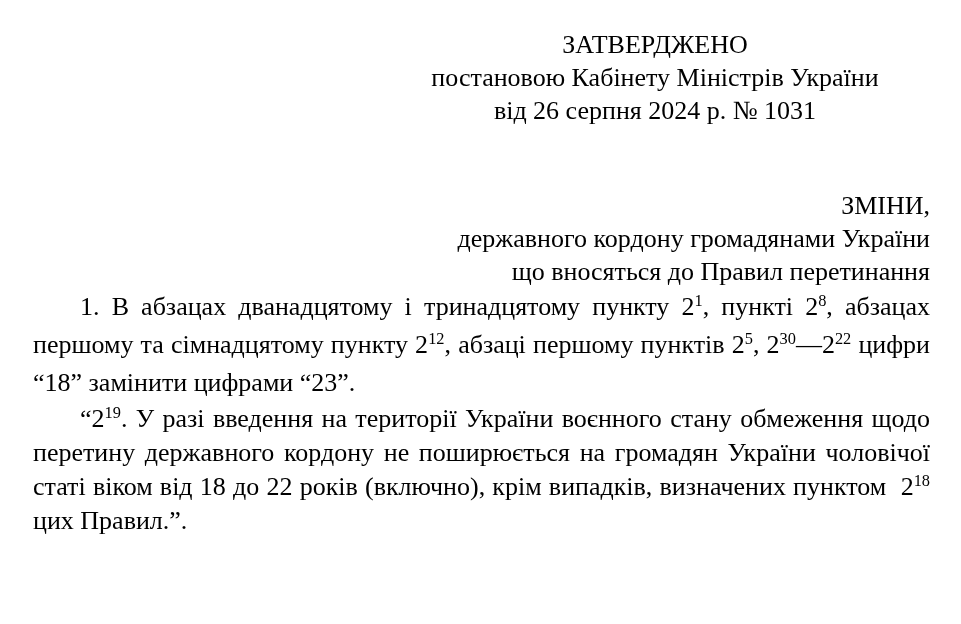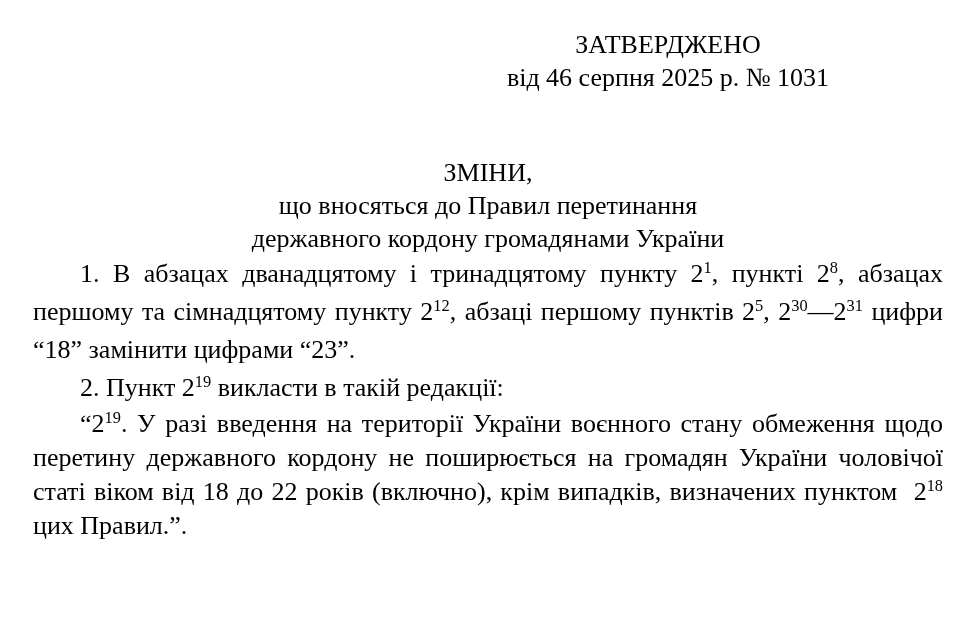--- a/index.html
+++ b/index.html
@@ -8,33 +8,33 @@
     background: #ffffff;
   }
   .doc {
     position: relative;
     box-sizing: border-box;
     width: 961px;
     height: 624px;
     background: #ffffff;
     color: #000000;
     font-family: "Liberation Serif", "DejaVu Serif", serif;
-    padding: 28px 18px 0 33px;
+    padding: 28px 31px 0 33px;
     overflow: hidden;
   }
   .approval {
     width: 500px;
     margin: 0 25px 0 auto;
     text-align: center;
     font-size: 26px;
     line-height: 33px;
   }
   .title {
     margin-top: 62px;
-    text-align: center;
+    text-align: right;
     font-size: 26px;
     line-height: 33px;
   }
   p.body {
     margin: 0;
     font-size: 26px;
     text-align: justify;
     text-indent: 47px;
   }
   .p1 { margin-top: 19px; line-height: 38px; }
@@ -48,28 +48,28 @@
     top: -0.55em;
   }
 </style>
 </head>
 <body>
 
 <div class="doc">
 
   <div class="approval">
     <div>ЗАТВЕРДЖЕНО</div>
-    <div>від 46 серпня 2025 р. № 1031</div>
+    <div>постановою Кабінету Міністрів України</div>
+    <div>від 26 серпня 2024 р. № 1031</div>
   </div>
 
   <div class="title">
     <div>ЗМІНИ,</div>
+    <div>державного кордону громадянами України</div>
     <div>що вносяться до Правил перетинання</div>
-    <div>державного кордону громадянами України</div>
   </div>
 
-  <p class="body p1">1. В абзацах дванадцятому і тринадцятому пункту 2<sup>1</sup>, пункті 2<sup>8</sup>, абзацах першому та сімнадцятому пункту 2<sup>12</sup>, абзаці першому пунктів 2<sup>5</sup>, 2<sup>30</sup>—2<sup>31</sup> цифри “18” замінити цифрами “23”.</p>
+  <p class="body p1">1. В абзацах дванадцятому і тринадцятому пункту 2<sup>1</sup>, пункті 2<sup>8</sup>, абзацах першому та сімнадцятому пункту 2<sup>12</sup>, абзаці першому пунктів 2<sup>5</sup>, 2<sup>30</sup>—2<sup>22</sup> цифри “18” замінити цифрами “23”.</p>
 
-  <p class="body p2">2. Пункт 2<sup>19</sup> викласти в такій редакції:</p>
 
   <p class="body p3">“2<sup>19</sup>. У разі введення на території України воєнного стану обмеження щодо перетину державного кордону не поширюється на громадян України чоловічої статі віком від 18 до 22 років (включно), крім випадків, визначених пунктом &nbsp;2<sup>18</sup> цих Правил.”.</p>
 
 </div>
 
 </body></html>

